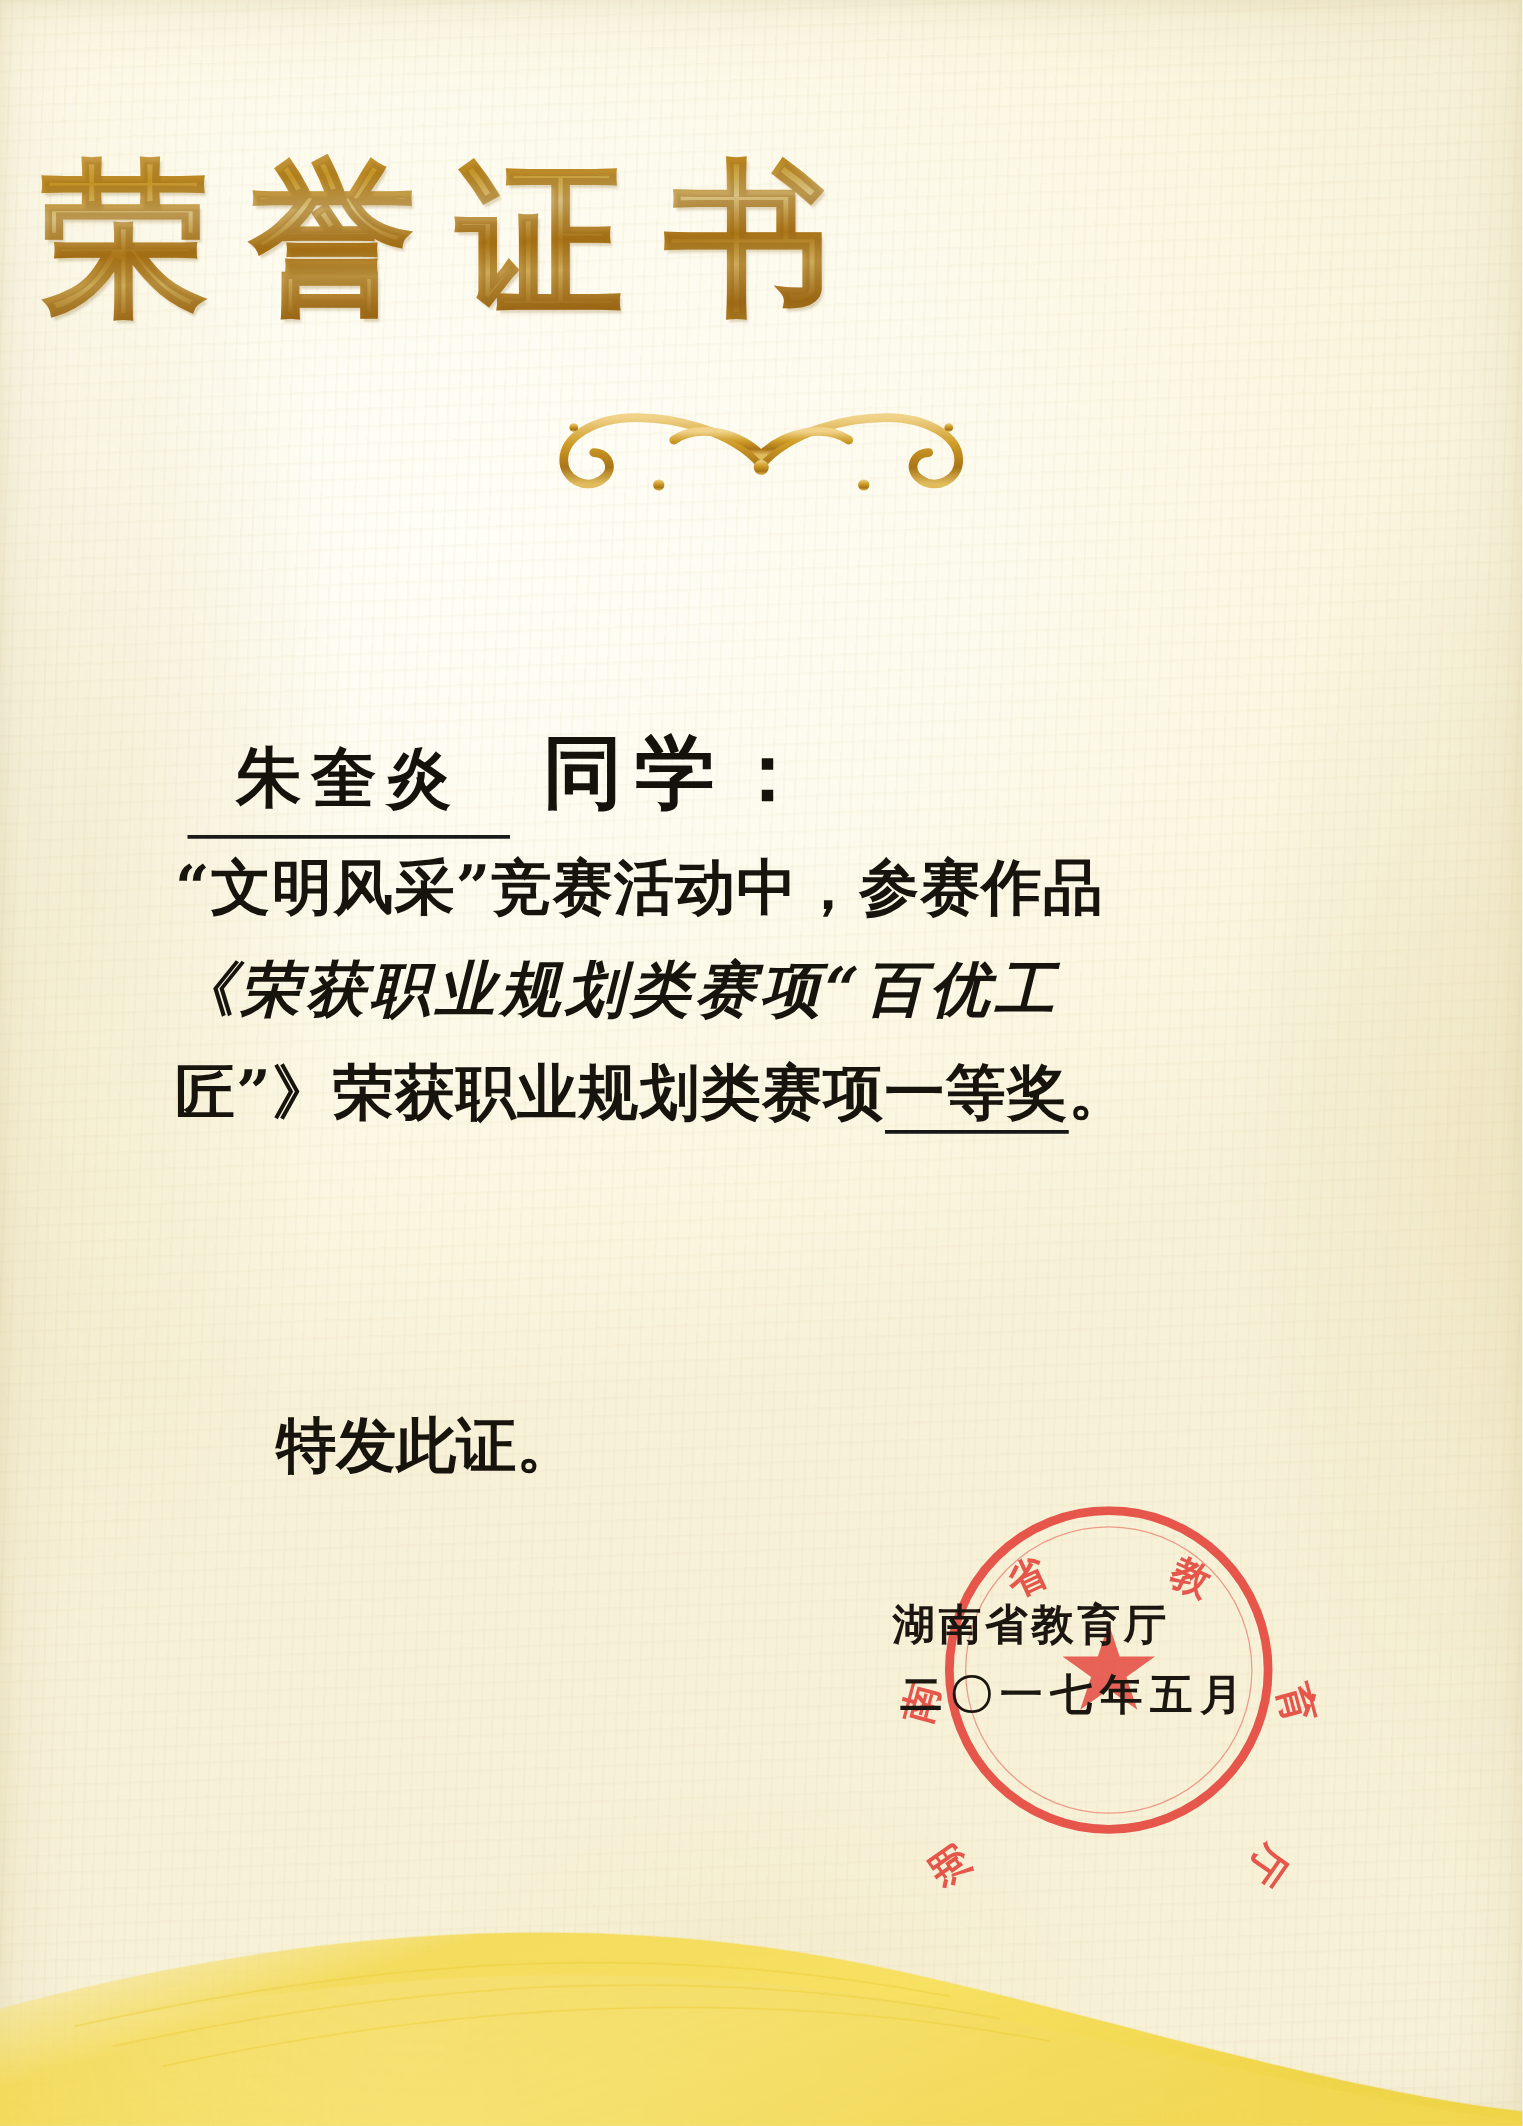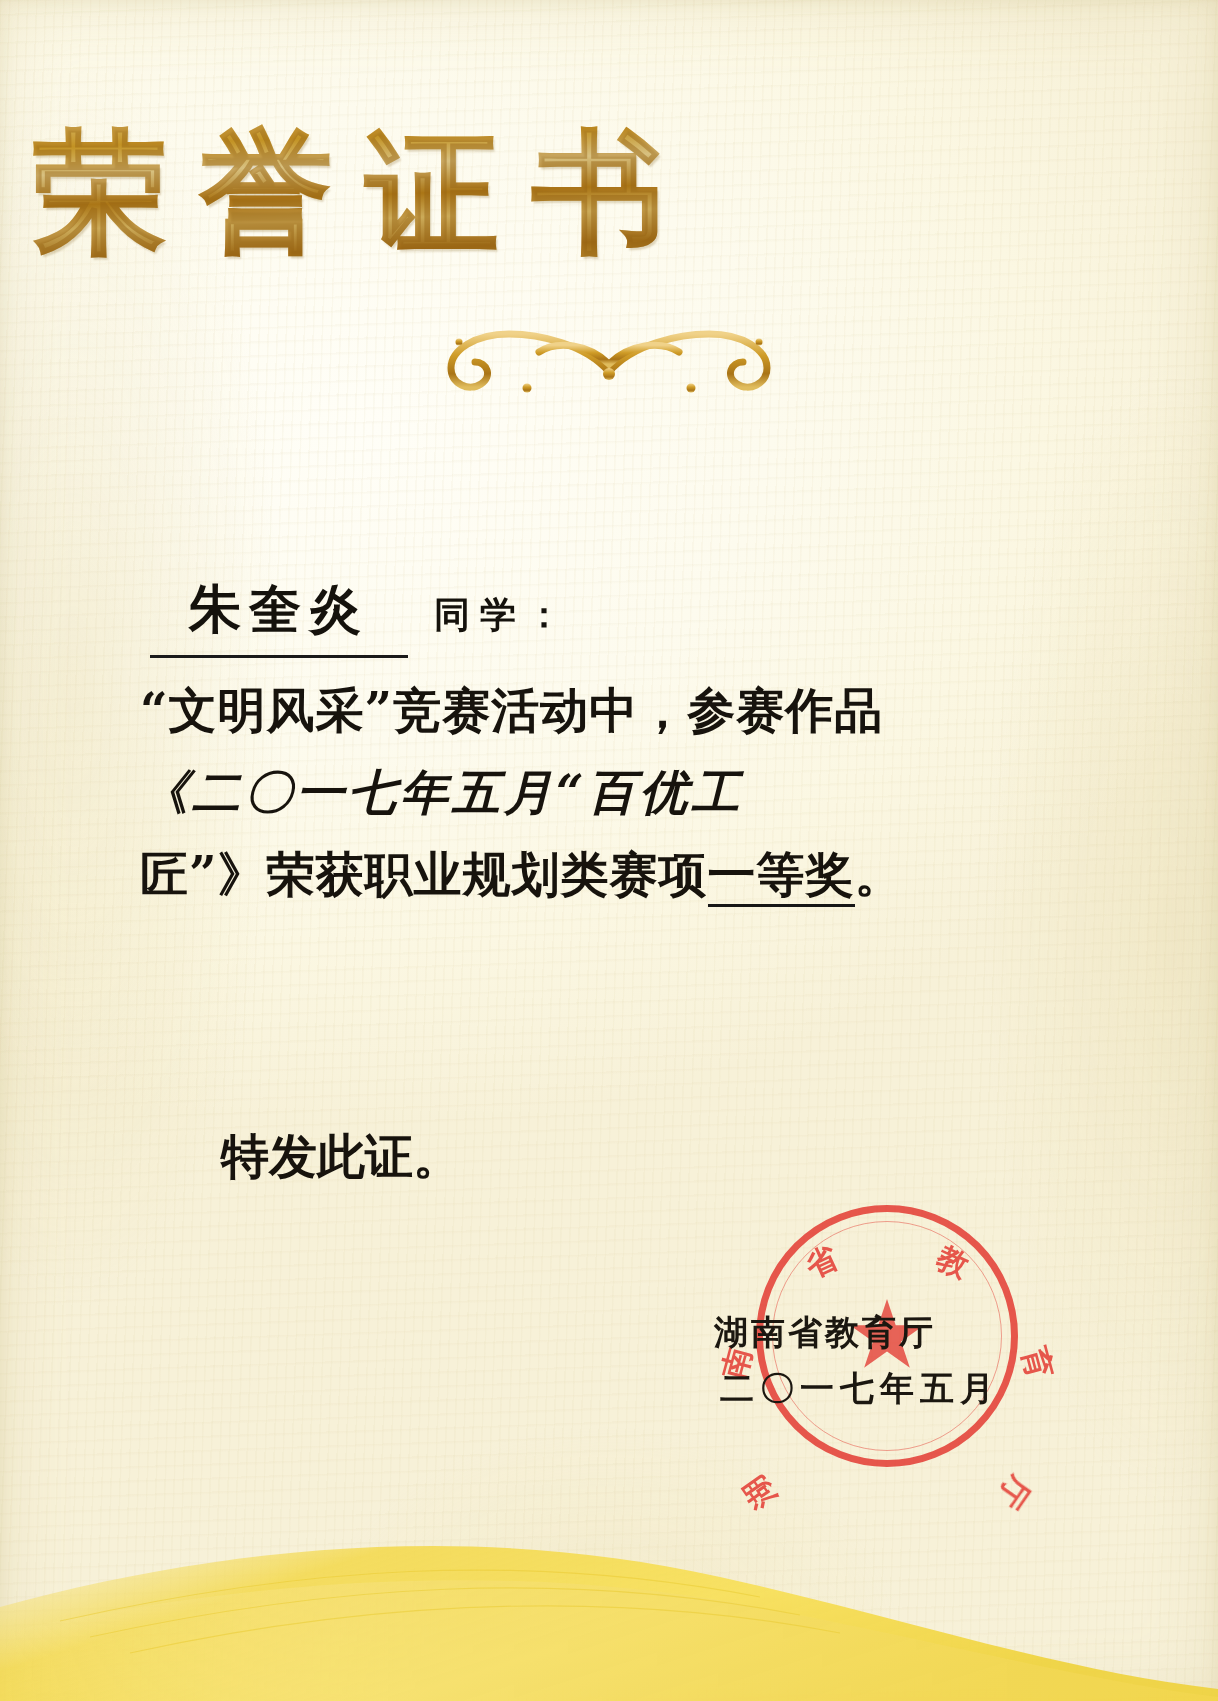--- a/index.html
+++ b/index.html
@@ -98,21 +98,21 @@
     font-weight: 700;
     color: #15120c;
     letter-spacing: 8px;
     padding: 0 14px 10px 14px;
     border-bottom: 3px solid #1a1a1a;
     min-width: 230px;
     text-align: center;
   }
   .recipient-suffix {
     font-family: "DejaVu Serif", "Liberation Serif", serif;
-    font-size: 36px;
+    font-size: 64px;
     font-weight: 600;
     color: #15120c;
     letter-spacing: 10px;
     margin-left: 26px;
   }
 
   .body-text {
     position: absolute;
     top: 672px;
     left: 140px;
@@ -144,21 +144,21 @@
     font-size: 48px;
     font-weight: 700;
     color: #17130d;
     text-indent: 2em;
     width: 500px;
   }
 
   
   .signature-block {
     position: absolute;
-    top: 1304px;
+    top: 1272px;
     right: 218px;
     text-align: left;
     font-family: "DejaVu Serif", "Liberation Serif", serif;
     font-size: 34px;
     font-weight: 600;
     color: #1b1710;
     line-height: 1.65;
     letter-spacing: 3px;
   }
   .signature-block .issuer { margin-left: 0; }
@@ -254,21 +254,21 @@
     </svg>
   </div>
 
   <div class="recipient-line">
     <span class="recipient-name">朱奎炎</span>
     <span class="recipient-suffix">同学：</span>
   </div>
 
   <div class="body-text">
     <p style="text-indent:0">“文明风采”竞赛活动中，参赛作品</p>
-    <p class="work-title" style="text-indent:0">《二〇一七年五月“百优工</p>
+    <p class="work-title" style="text-indent:0">《荣获职业规划类赛项“百优工</p>
     <p style="text-indent:0">
       <span>匠”》荣获职业规划类赛项</span><span class="award-underline">一等奖</span><span>。</span>
     </p>
   </div>
 
   <div class="closing">特发此证。</div>
 
   <div class="seal">
     <div class="seal-inner"></div>
     <div class="seal-star"></div>

